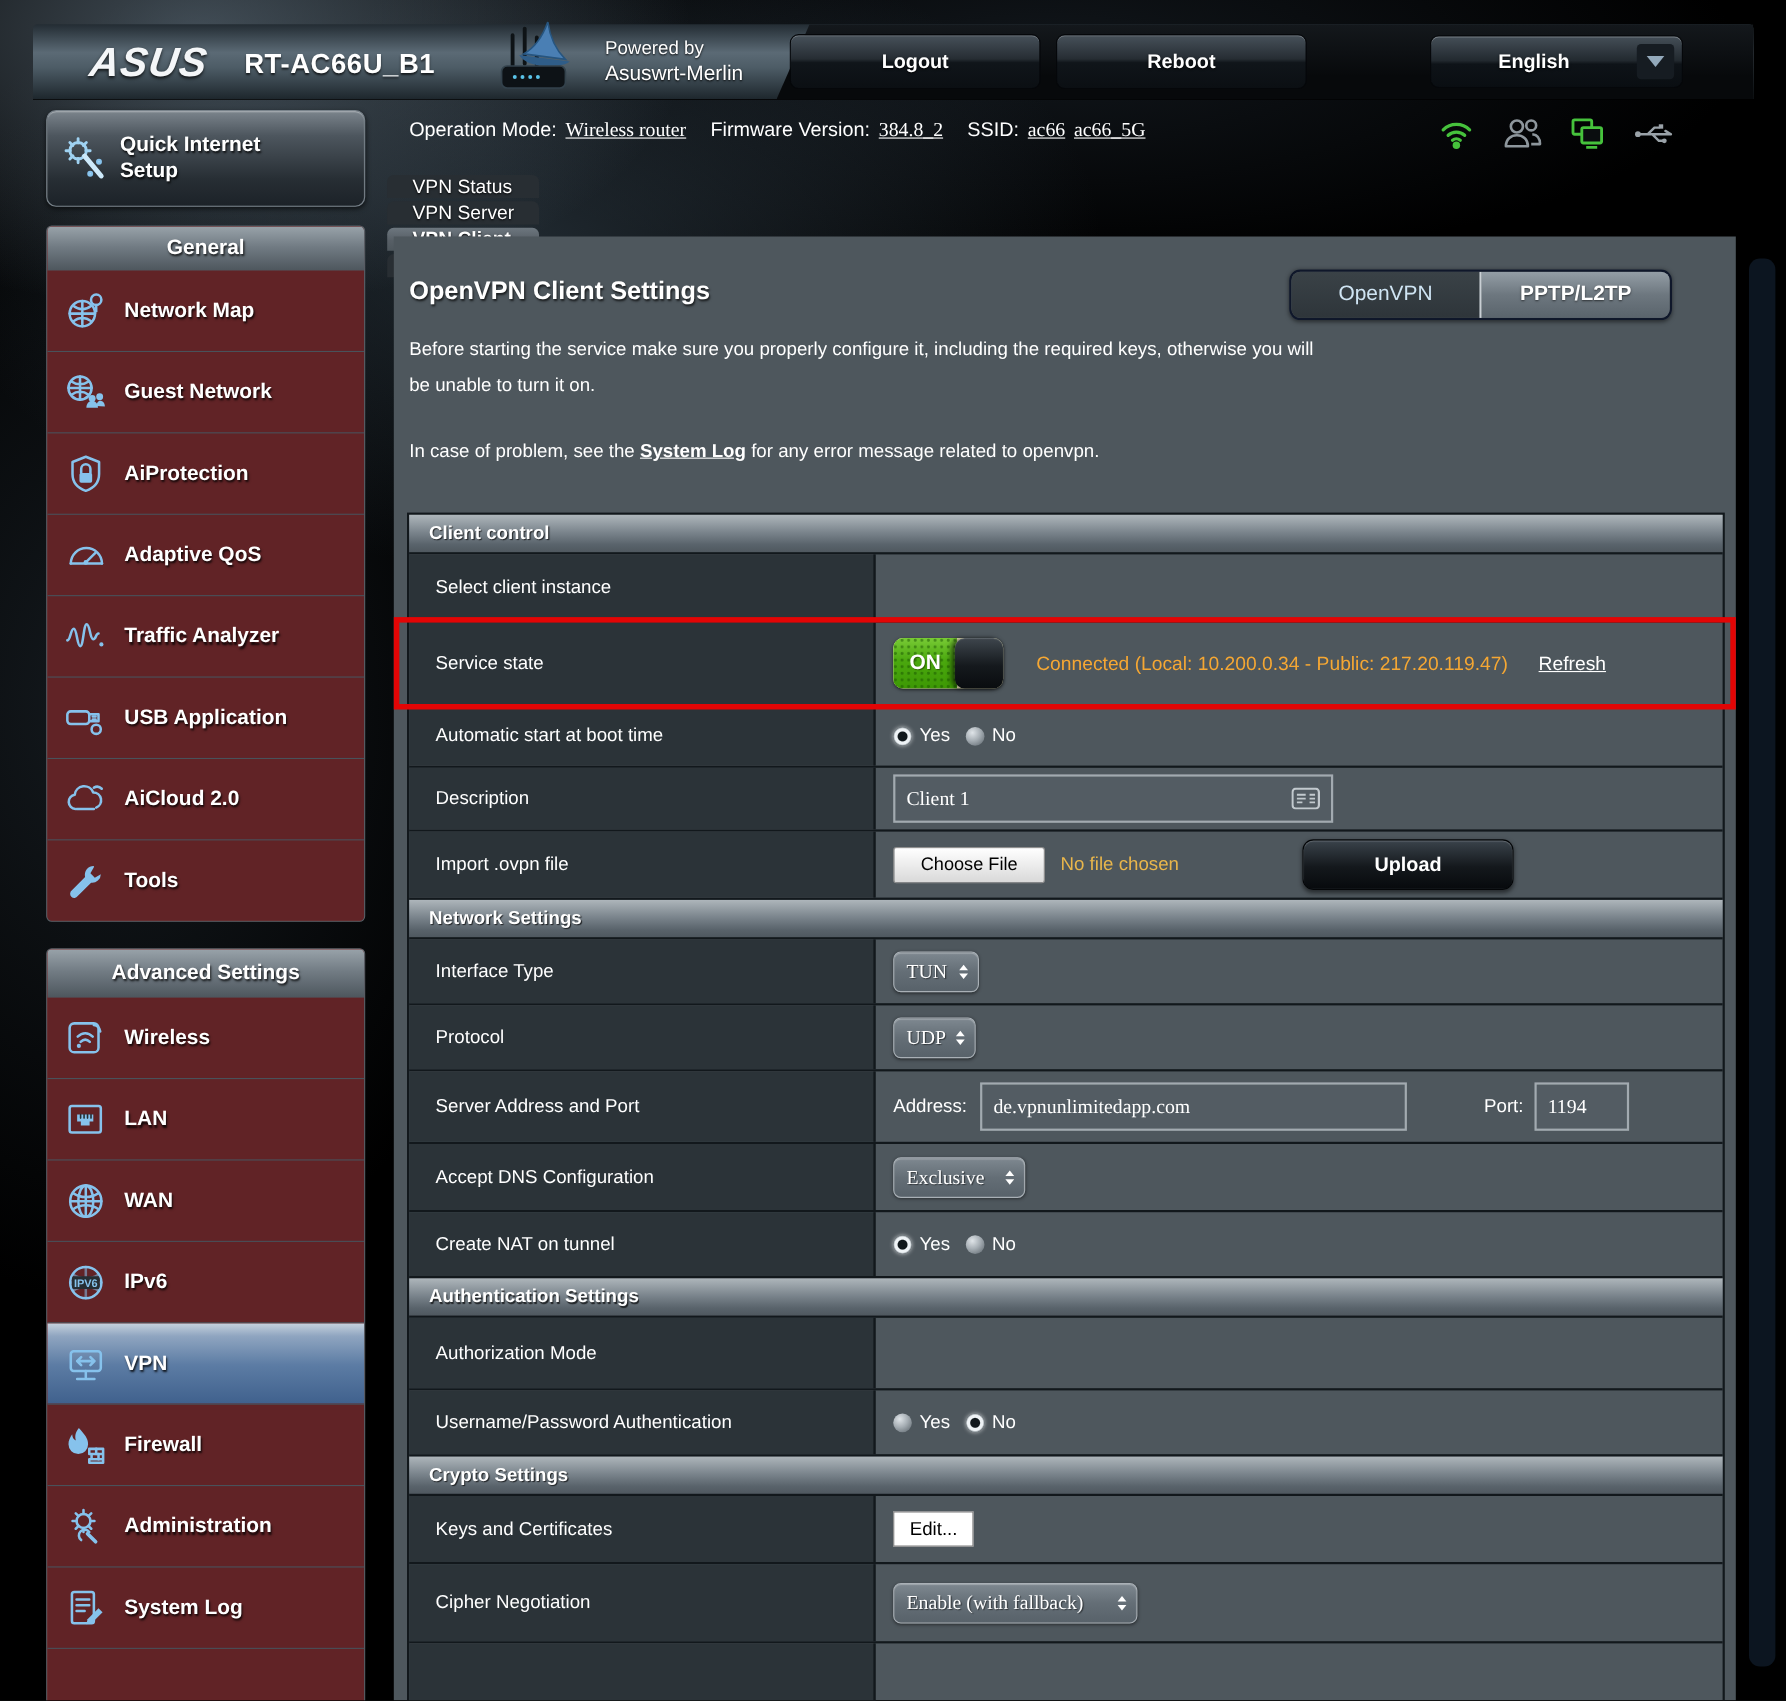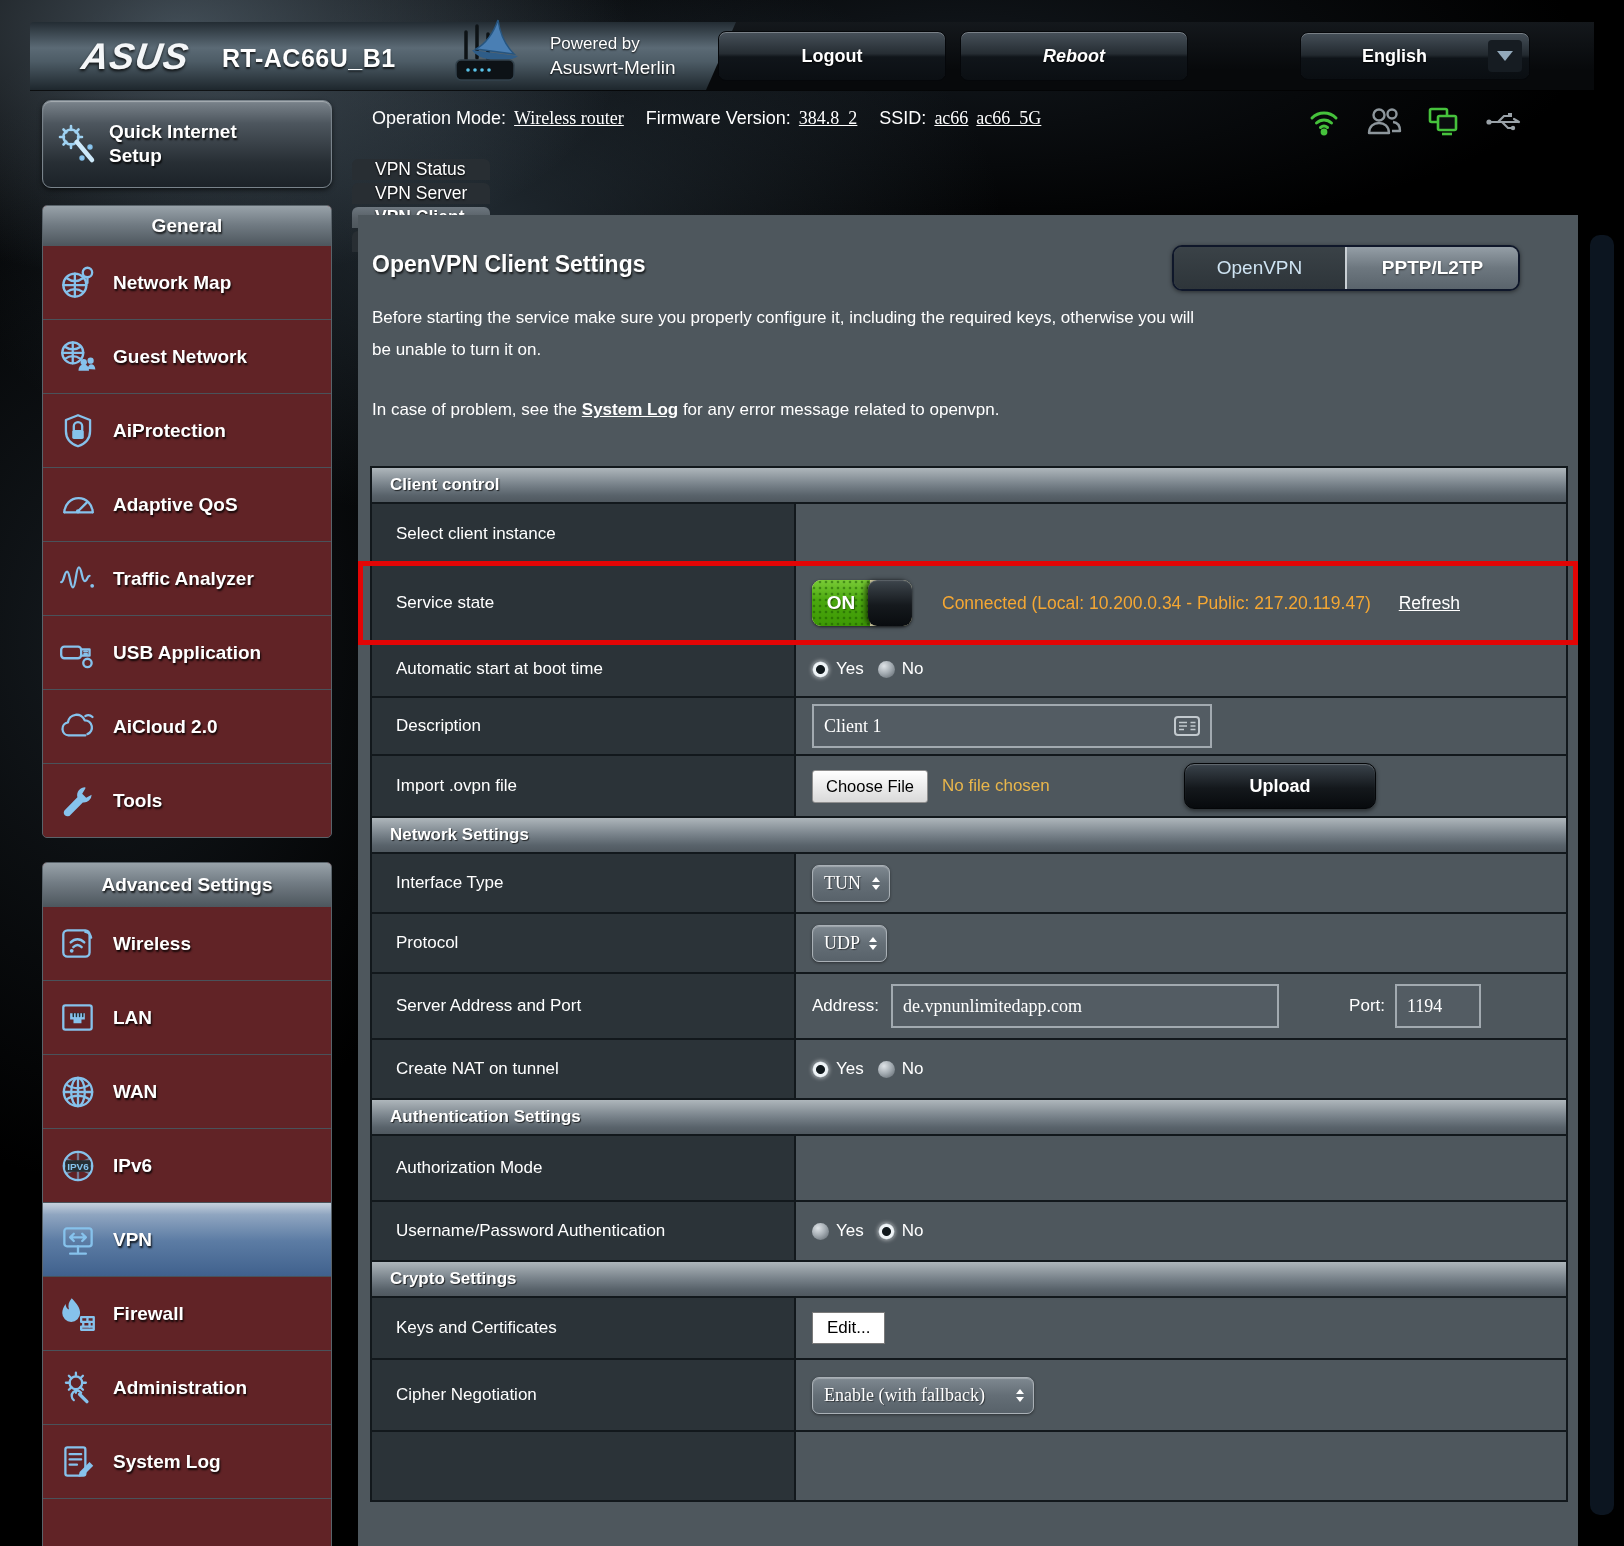--- a/index.html
+++ b/index.html
@@ -25,21 +25,21 @@
     text-shadow:0 2px 2px rgba(0,0,0,.7);}
   .router-art{position:absolute;left:402px;top:-6px;}
   .powered{position:absolute;left:520px;top:10px;line-height:24px;text-shadow:0 1px 2px #000;}
   .powered .l1{font-size:17px;}
   .powered .l2{font-size:19px;}
   .top-btn{position:absolute;top:9px;width:226px;height:48px;border-radius:8px;border:1px solid #05070a;
     background:linear-gradient(180deg,#47515a 0%,#262d33 45%,#10151a 52%,#0b0f13 100%);
     box-shadow:inset 0 1px 0 rgba(255,255,255,.28);display:flex;align-items:center;justify-content:center;
     font-size:18px;font-weight:bold;color:#fff;cursor:pointer;text-shadow:0 1px 2px #000;}
   .btn-logout{left:688px;}
-  .btn-reboot{left:930px;font-style:italic;}
+  .btn-reboot{left:930px;}
   .lang-btn{position:absolute;top:10px;left:1270px;width:228px;height:46px;border-radius:8px;border:1px solid #05070a;
     background:linear-gradient(180deg,#454f58 0%,#22292f 48%,#0e1318 55%,#0a0e12 100%);
     box-shadow:inset 0 1px 0 rgba(255,255,255,.28);display:flex;align-items:center;cursor:pointer;}
   .lang-btn .lang-label{flex:1;text-align:center;font-size:18px;font-weight:bold;text-shadow:0 1px 2px #000;}
   .lang-arrow-box{width:34px;height:32px;margin-right:7px;border-radius:4px;background:#161c22;
     display:flex;align-items:center;justify-content:center;}
   .lang-arrow-box b{width:0;height:0;border-left:8px solid transparent;border-right:8px solid transparent;
     border-top:10px solid #93a9bb;}
 
   
@@ -146,21 +146,21 @@
 
   .inp{display:flex;align-items:center;background:#535c63;border:2px solid #a2aab0;height:44px;
     box-sizing:border-box;padding:0 10px;font-family:"Liberation Serif",serif;font-size:18px;color:#fff;cursor:text;}
   .inp.desc{width:400px;justify-content:space-between;}
   .inp.addr{width:388px;}
   .inp.port{width:86px;}
   .addr-label{margin-right:12px;}
   .port-label{margin-left:70px;margin-right:10px;}
 
   .file-btn{background:linear-gradient(#ffffff,#d9d9d9);border:1px solid #8f8f8f;border-radius:3px;color:#000;
-    font-size:16.5px;padding:6px 13px;cursor:pointer;}
+    font-size:16.5px;padding:6px 24px;cursor:pointer;}
   .file-none{color:#e9b64b;margin-left:14px;font-size:17px;}
   .upload-btn{position:absolute;left:388px;top:50%;transform:translateY(-50%);width:192px;height:46px;border-radius:10px;
     background:linear-gradient(180deg,#3a434b 0%,#14181c 55%,#070a0d 100%);border:1px solid #040608;
     color:#fff;font-weight:bold;font-size:18px;cursor:pointer;
     box-shadow:inset 0 1px 1px rgba(255,255,255,.22),0 2px 4px rgba(0,0,0,.5);}
   .edit-btn{background:#fff;border:1px solid #7a7a7a;color:#000;font-size:17px;padding:5px 14px;cursor:pointer;}
 </style>
 </head>
 <body>
 
@@ -545,20 +545,32 @@
             <span class="inp addr">
               <span>de.vpnunlimitedapp.com</span>
             </span>
             <span class="port-label">Port:</span>
             <span class="inp port">
               <span>1194</span>
             </span>
           </div>
         </div>
 
+        <div class="row r-dns">
+          <div class="lbl">Accept DNS Configuration</div>
+          <div class="val">
+            <span class="sel w-dns">
+              <span>Exclusive</span>
+              <span class="spin">
+                  <b class="up"></b>
+                  <b class="dn"></b>
+                </span>
+            </span>
+          </div>
+        </div>
 
         <div class="row r-nat">
           <div class="lbl">Create NAT on tunnel</div>
           <div class="val">
             <span class="radio-group">
               <span class="radio on"></span>
               <span class="rlabel">Yes</span>
               <span class="radio off second"></span>
               <span class="rlabel">No</span>
             </span>

